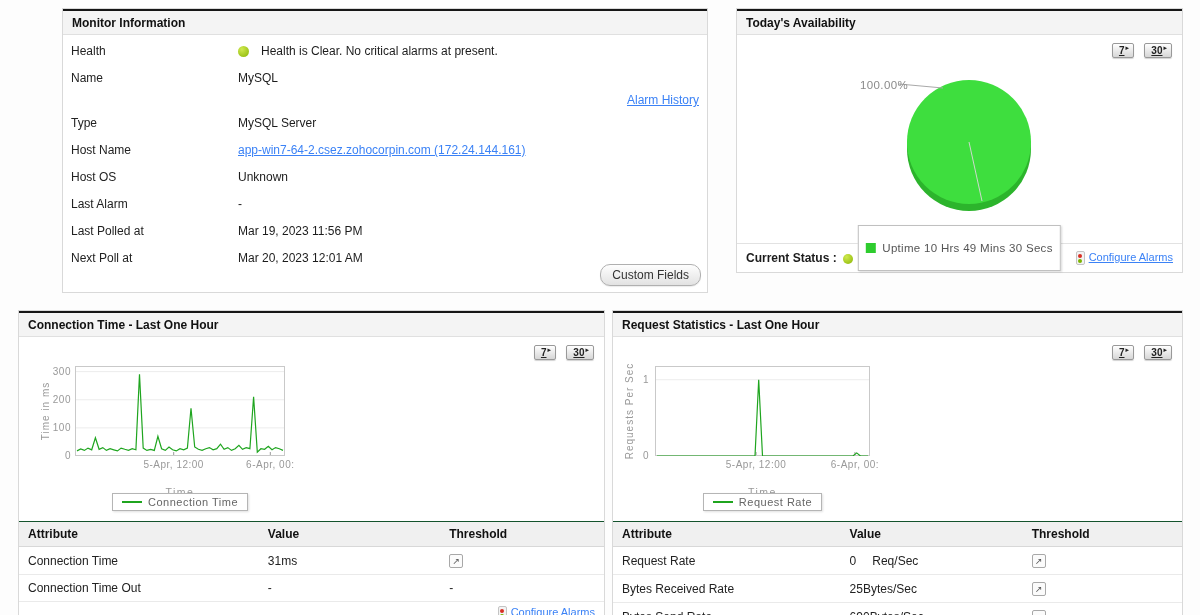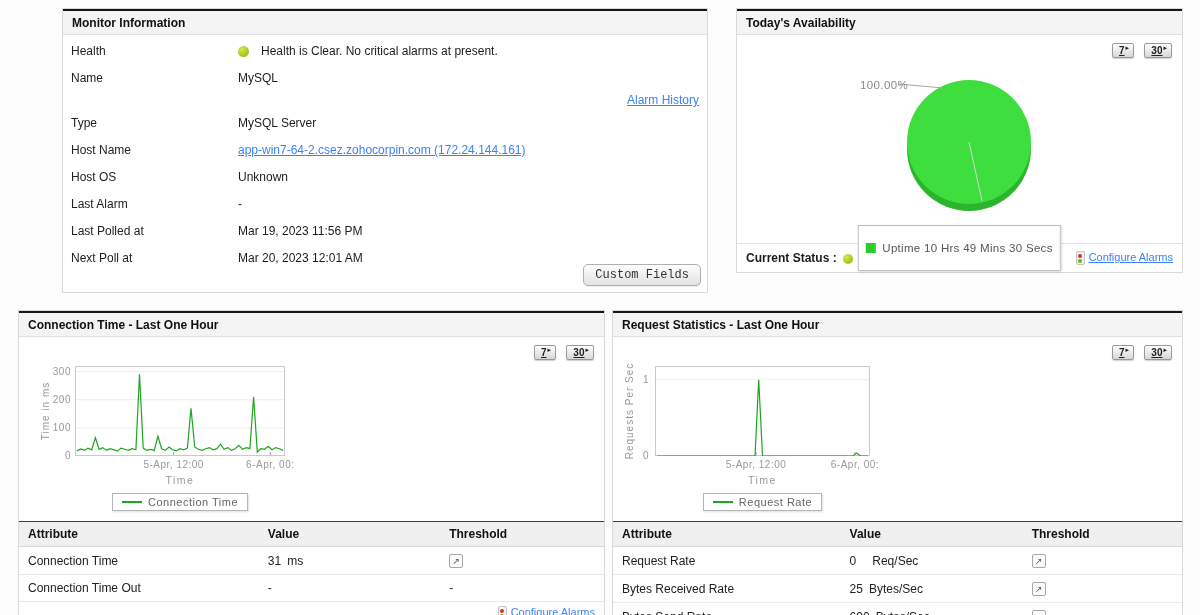--- a/index.html
+++ b/index.html
@@ -28,23 +28,23 @@
   .alarm-history-row { text-align:right; margin:-5px 0 9px; }
   a.plain-link { color:#3b82f6; text-decoration:underline; cursor:pointer; }
   .health-dot, .status-dot {
     display:inline-block; width:11px; height:11px; border-radius:50%;
     background:radial-gradient(circle at 35% 30%, #cfe94e, #8ab504);
     vertical-align:middle; margin-right:12px;
   }
   .status-dot { width:10px; height:10px; margin:0 0 0 6px; }
   .btn {
     display:inline-block; background:linear-gradient(#fefefe,#e2e2e2);
-    border:1px solid #b0b0b0; border-radius:5px; padding:3px 11px;
+    border:1px solid #b0b0b0; border-radius:10px; padding:3px 11px;
     font-size:12px; color:#333; box-shadow:0 1px 1px rgba(0,0,0,.08);
-    cursor:pointer; font-family:Liberation Mono, monospace;
+    cursor:pointer; font-family:Liberation Sans, sans-serif;
   }
   .custom-fields-wrap { position:absolute; right:6px; bottom:6px; }
 
   
   #availability-panel { width:465px; height:265px; display:flex; flex-direction:column; }
   .avail-body { position:relative; flex:1; }
   .range-buttons { position:absolute; top:8px; right:10px; z-index:3; }
   .range-btn {
     display:inline-block; background:linear-gradient(#ffffff,#d6d6d6);
     border:1px solid #999; border-radius:2px; padding:1px 4px 1px 6px;
@@ -80,37 +80,37 @@
   .chart-region { position:relative; height:184px; }
   .ylabel {
     position:absolute; transform:translate(-50%,-50%) rotate(-90deg);
     font-size:10px; color:#999; letter-spacing:1px; white-space:nowrap;
   }
   .plot { position:absolute; }
   .yticks { position:absolute; }
   .yticks span { position:absolute; right:0; font-size:10px; color:#999; letter-spacing:.5px; }
   .xticks { position:absolute; height:12px; font-size:10px; color:#999; }
   .xticks span { position:absolute; transform:translateX(-50%); white-space:nowrap; letter-spacing:.5px; }
-  .xlabel { position:absolute; text-align:center; color:#999; font-size:10.5px; letter-spacing:1.5px; }
+  .xlabel { position:absolute; text-align:center; color:#999; font-size:10.5px; letter-spacing:1.5px;margin-top:12px; }
   .chart-legend { position:absolute; display:flex; justify-content:center; }
   .chart-legend-box {
     background:#fff; border:1px solid #b5b5b5; padding:2px 9px; white-space:nowrap;
     font-size:11px; color:#666; letter-spacing:.5px; box-shadow:1px 1px 2px rgba(0,0,0,.12);
   }
   .line-marker { display:inline-block; width:20px; height:2px; vertical-align:3px; margin-right:6px; }
 
   
   .attr-table { width:100%; border-collapse:collapse; font-size:12px; }
   .attr-table th {
     background:#f0f0f0; text-align:left; font-weight:bold; color:#111;
     padding:5px 9px; border-top:1px solid #14532d; border-bottom:1px solid #d8d8d8;
   }
   .attr-table td { padding:6px 9px; border-bottom:1px solid #eaeaea; color:#222; }
   .col-attr { width:41%; } .col-val { width:31%; } .col-thr { width:28%; }
-  .unit { margin-left:6px; }
+  .unit { }
   .th-icon {
     display:inline-block; width:14px; height:14px; border:1px solid #a8a8a8; border-radius:2px;
     background:#fbfbfb; text-align:center; line-height:12px; font-size:9px; color:#555; cursor:pointer;
   }
   .configure-row { text-align:right; padding:4px 9px 6px; }
 </style>
 </head>
 <body>
 
 <div class="page">

